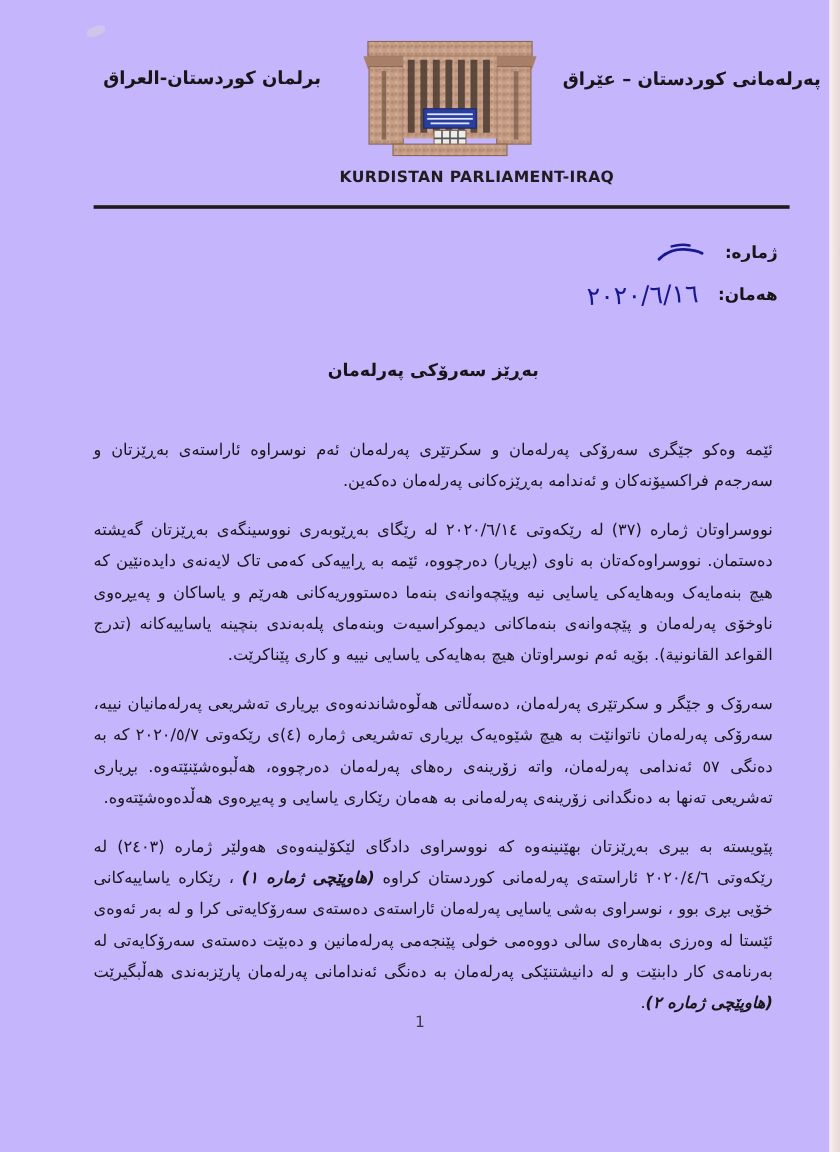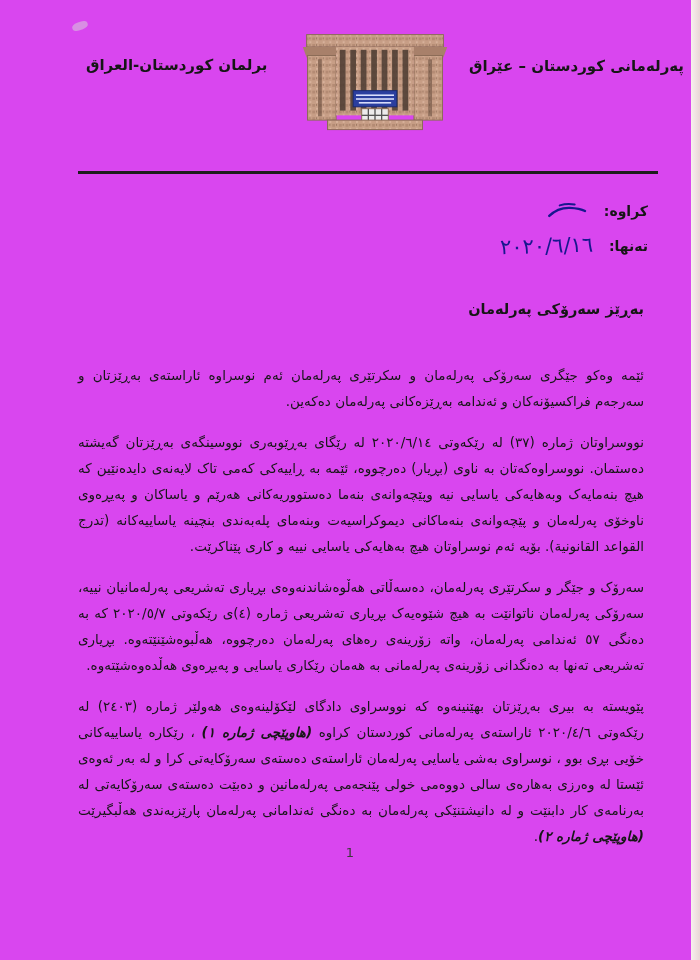--- a/index.html
+++ b/index.html
@@ -1,17 +1,17 @@
 <!DOCTYPE html>
 <html lang="ku" dir="rtl"><head>
 <meta charset="utf-8">
 <style>
   html,body{margin:0;padding:0;background:#ffffff;}
   .page{
-    position:relative;width:700px;height:960px;background:#d946ef;overflow:hidden;
+    position:relative;width:700px;height:960px;background:#c4b5fd;overflow:hidden;
     font-family:"DejaVu Sans",sans-serif;color:#161616;
   }
   .scan-edge{position:absolute;right:0;top:0;width:9px;height:960px;
     background:linear-gradient(to left,#e9d6d6,#f8efef);}
   .scan-smudge{position:absolute;left:72px;top:22px;width:16px;height:8px;
     background:#d7d7d7;opacity:.5;border-radius:40%;transform:rotate(-20deg);}
   
   .hdr-ar{position:absolute;top:56px;left:86px;font-size:15px;font-weight:bold;
     direction:rtl;white-space:nowrap;}
   .hdr-ku{position:absolute;top:57px;right:16px;font-size:15px;font-weight:bold;
@@ -25,21 +25,21 @@
   .meta{position:absolute;top:193px;right:52px;direction:rtl;}
   .meta-row{display:flex;align-items:center;gap:16px;height:35px;}
   .meta-label{font-size:14px;font-weight:bold;white-space:nowrap;}
   .hw-ink{color:#17178e;}
   .hw-date{font-size:21px;letter-spacing:2.5px;font-weight:500;
     transform:rotate(-1.5deg);white-space:nowrap;direction:rtl;}
   .hw-mark{transform:rotate(-3deg);}
   
   .body{position:absolute;top:296px;left:78px;width:566px;direction:rtl;
     font-size:13.5px;line-height:26px;text-align:justify;}
-  .salutation{text-align:right;font-weight:bold;font-size:14.5px;margin:0 0 40px;}
+  .salutation{text-align:center;font-weight:bold;font-size:14.5px;margin:0 0 40px;}
   .body p{margin:0 0 15px;}
   .b{font-weight:bold;font-style:italic;}
   .page-number{position:absolute;top:845px;left:0;width:700px;text-align:center;
     font-size:13px;color:#3a3a3a;direction:ltr;}
 </style>
 </head>
 <body>
 
 <div class="page">
 
@@ -84,34 +84,35 @@
       <rect x="63" y="75" width="34" height="1.6" fill="#dfe4ff"></rect>
 
       <rect x="66" y="82" width="28" height="22" fill="#ececec" stroke="#8a6a55" stroke-width="1"></rect>
       <line x1="73" y1="82" x2="73" y2="104" stroke="#555" stroke-width="1.4"></line>
       <line x1="80" y1="82" x2="80" y2="104" stroke="#555" stroke-width="1.4"></line>
       <line x1="87" y1="82" x2="87" y2="104" stroke="#555" stroke-width="1.4"></line>
       <line x1="66" y1="89" x2="94" y2="89" stroke="#555" stroke-width="1.4"></line>
 
       <rect x="30" y="94" width="100" height="10" fill="url(#stone)" stroke="#8a6a55" stroke-width="1"></rect>
     </svg>
+    <div class="hdr-en">KURDISTAN PARLIAMENT-IRAQ</div>
   </div>
 
   <div class="rule"></div>
 
   <div class="meta">
     <div class="meta-row">
-      <span class="meta-label">کراوە:</span>
+      <span class="meta-label">ژمارە:</span>
       <svg class="hw-mark hw-ink" width="42" height="18" viewBox="0 0 42 18" xmlns="http://www.w3.org/2000/svg">
         <path d="M3 13 Q 12 5 24 6 Q 34 7 39 10" fill="none" stroke="#17178e" stroke-width="2.4" stroke-linecap="round"></path>
         <path d="M14 3 Q 22 1 29 3" fill="none" stroke="#17178e" stroke-width="2" stroke-linecap="round"></path>
       </svg>
     </div>
     <div class="meta-row">
-      <span class="meta-label">تەنها:</span>
+      <span class="meta-label">هەمان:</span>
       <span class="hw-date hw-ink">٢٠٢٠/٦/١٦</span>
     </div>
   </div>
 
   <main class="body">
     <div class="salutation">بەڕێز سەرۆکی پەرلەمان</div>
     <p>ئێمە وەکو جێگری سەرۆکی پەرلەمان و سکرتێری پەرلەمان ئەم نوسراوە ئاراستەی بەڕێزتان و سەرجەم فراکسیۆنەکان و ئەندامە بەڕێزەکانی پەرلەمان دەکەین.</p>
     <p>نووسراوتان ژمارە (٣٧) لە رێکەوتی ٢٠٢٠/٦/١٤ لە رێگای بەڕێوبەری نووسینگەی بەڕێزتان گەیشتە دەستمان. نووسراوەکەتان بە ناوی (بڕیار) دەرچووە، ئێمە بە ڕاییەکی کەمی تاک لایەنەی دایدەنێین کە هیچ بنەمایەک وبەهایەکی یاسایی نیە وپێچەوانەی بنەما دەستووریەکانی هەرێم و یاساکان و پەیڕەوی ناوخۆی پەرلەمان و پێچەوانەی بنەماکانی دیموکراسیەت وبنەمای پلەبەندی بنچینە یاساییەکانە (تدرج القواعد القانونية). بۆیە ئەم نوسراوتان هیچ بەهایەکی یاسایی نییە و کاری پێناکرێت.</p>
     <p>سەرۆک و جێگر و سکرتێری پەرلەمان، دەسەڵاتی هەڵوەشاندنەوەی بڕیاری تەشریعی پەرلەمانیان نییە، سەرۆکی پەرلەمان ناتوانێت بە هیچ شێوەیەک بڕیاری تەشریعی ژمارە (٤)ی رێکەوتی ٢٠٢٠/٥/٧ کە بە دەنگی ٥٧ ئەندامی پەرلەمان، واتە زۆرینەی رەهای پەرلەمان دەرچووە، هەڵبوەشێنێتەوە. بڕیاری تەشریعی تەنها بە دەنگدانی زۆرینەی پەرلەمانی بە هەمان رێکاری یاسایی و پەیڕەوی هەڵدەوەشێتەوە.</p>
     <p><span>پێویستە بە بیری بەڕێزتان بهێنینەوە کە نووسراوی دادگای لێکۆلینەوەی هەولێر ژمارە (٢٤٠٣) لە رێکەوتی ٢٠٢٠/٤/٦ ئاراستەی پەرلەمانی کوردستان کراوە </span><span class="b">(هاوپێچی ژمارە ١)</span><span> ، رێکارە یاساییەکانی خۆیی بڕی بوو ، نوسراوی بەشی یاسایی پەرلەمان ئاراستەی دەستەی سەرۆکایەتی کرا و لە بەر ئەوەی ئێستا لە وەرزی بەهارەی سالی دووەمی خولی پێنجەمی پەرلەمانین و دەبێت دەستەی سەرۆکایەتی لە بەرنامەی کار دابنێت و لە دانیشتنێکی پەرلەمان بە دەنگی ئەندامانی پەرلەمان پارێزبەندی هەڵبگیرێت </span><span class="b">(هاوپێچی ژمارە ٢)</span><span>.</span></p>

